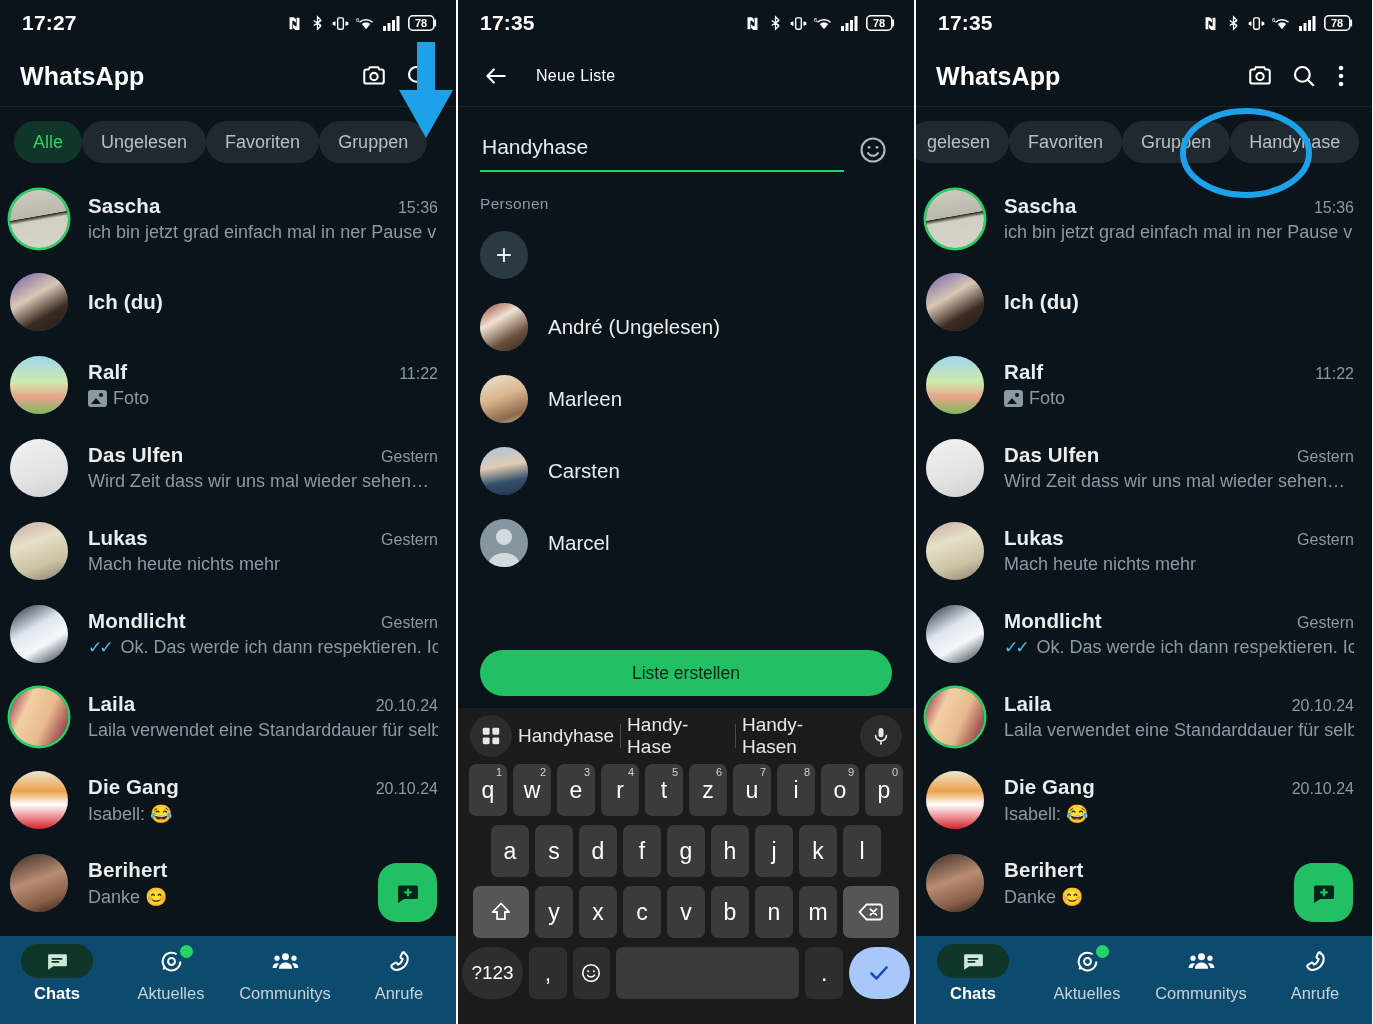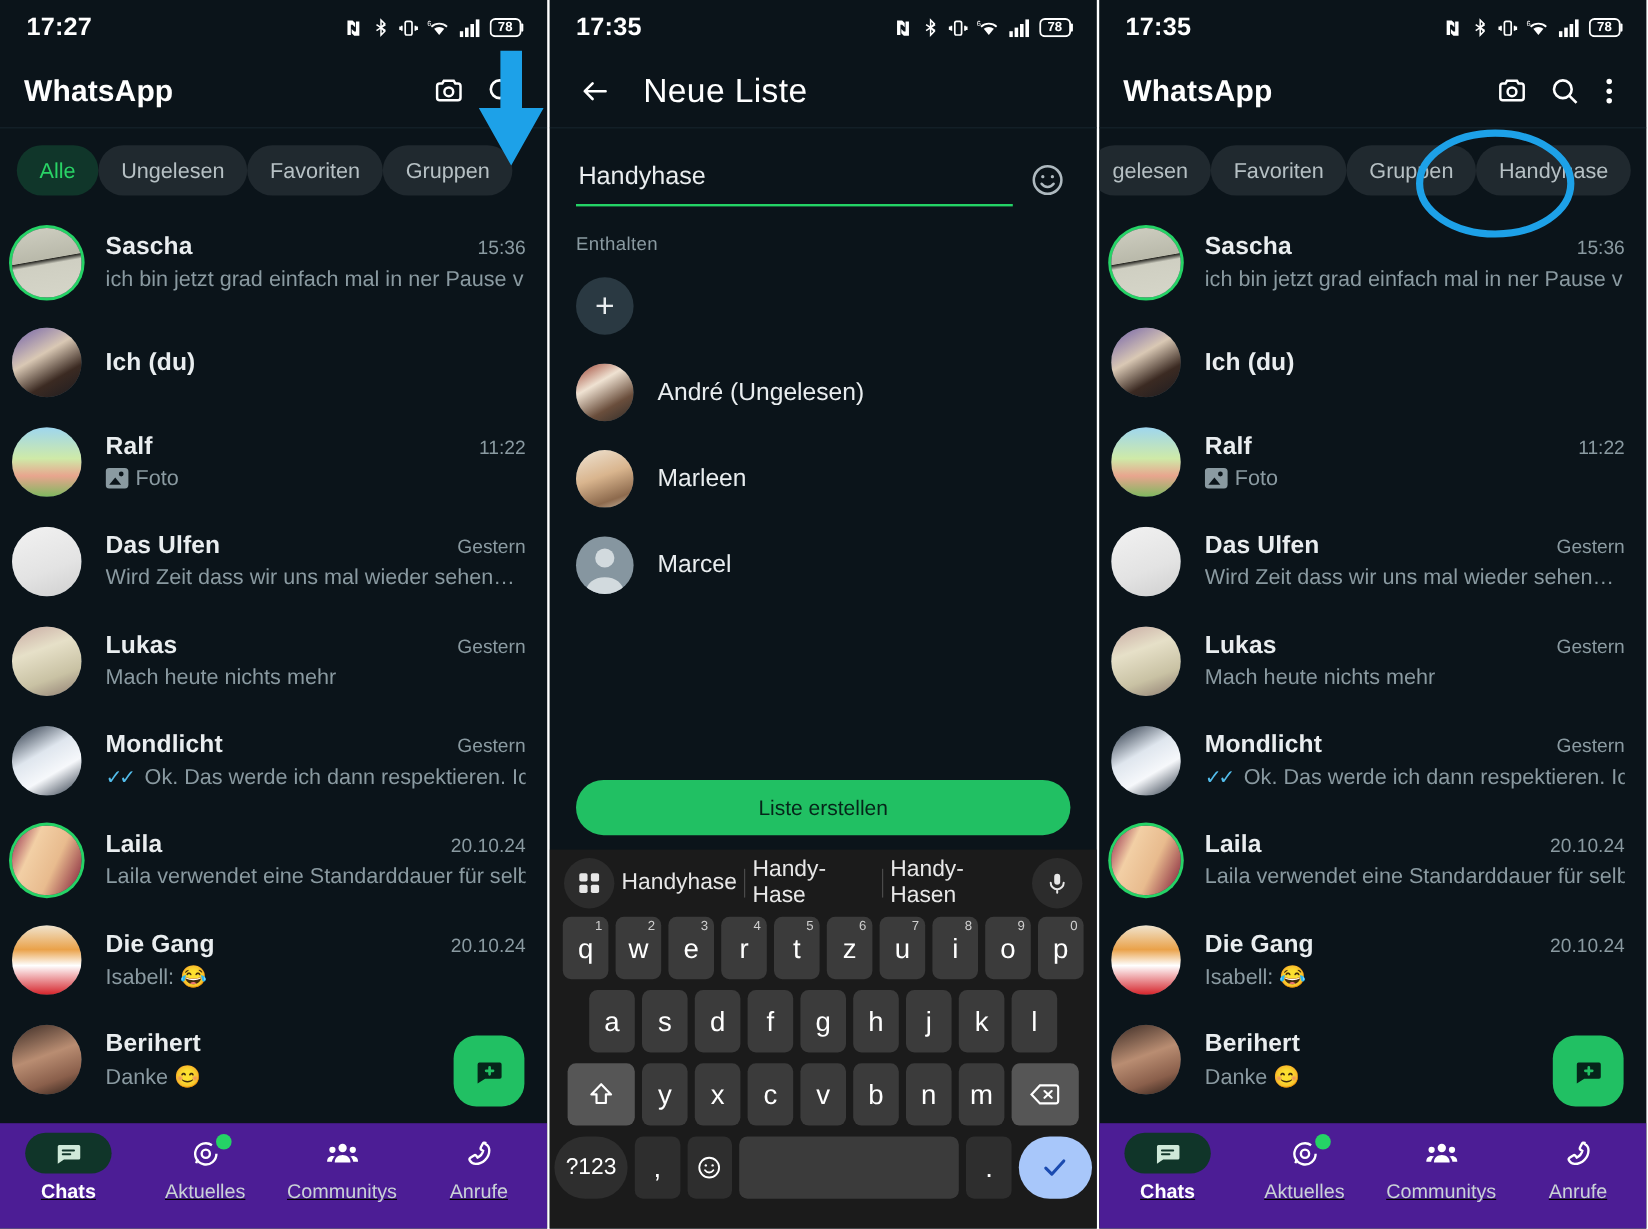--- a/index.html
+++ b/index.html
@@ -25,21 +25,21 @@
     height: 46px; display: flex; align-items: center;
     justify-content: space-between; padding: 0 18px 0 22px;
   }
   .sb-time { color: #fff; font-size: 21px; font-weight: 700; letter-spacing: .2px; }
   .sb-icons { display: flex; align-items: center; gap: 7px; }
   .sb-icons svg { display: block; }
 
   
   .appbar { height: 60px; display: flex; align-items: center; padding: 0 16px 0 20px; }
   .appbar .title { color:#fff; font-size: 25px; font-weight: 700; letter-spacing: .1px; }
-  .appbar .title.sub { font-size: 28px; font-weight: 400; letter-spacing:.3px; margin-left: 18px;}
+  .appbar .title.sub { font-size: 16px; font-weight: 400; letter-spacing:.3px; margin-left: 18px;}
   .appbar .spacer { flex: 1; }
   .appbar .act { width: 44px; height: 44px; display:flex; align-items:center; justify-content:center; }
   .divider-line { height: 1px; background: #16242b; }
 
   
   .chips { display: flex; align-items: center; gap: 0; padding: 14px 0 14px 14px; height: 70px; }
   .chip {
     height: 42px; border-radius: 21px; background: #20292f;
     color: #b6c0c4; font-size: 18px; display: flex; align-items: center;
     padding: 0 19px; white-space: nowrap;
@@ -81,21 +81,21 @@
   
   .fab {
     position: absolute; right: 19px; bottom: 102px;
     width: 59px; height: 59px; border-radius: 19px; background: #21c063;
     display: flex; align-items: center; justify-content: center;
   }
 
   
   .bottomnav {
     position: absolute; left: 0; right: 0; bottom: 0; height: 88px;
-    background: #4c1d95; display: flex; align-items: flex-start; padding-top: 8px; text-decoration: underline;
+    background: #0c4a6e; display: flex; align-items: flex-start; padding-top: 8px;
   }
   .navitem { flex: 1; display: flex; flex-direction: column; align-items: center; gap: 6px; }
   .navpill {
     width: 72px; height: 34px; border-radius: 17px;
     display: flex; align-items: center; justify-content: center; position: relative;
   }
   .navpill.on { background: #103529; }
   .navlabel { color: #c9d2d6; font-size: 16.5px; }
   .navlabel.on { color: #fff; font-weight: 700; }
   .dot-badge { position:absolute; width:13px;height:13px;border-radius:50%;background:#25d366; top:1px; right:14px;}
@@ -465,37 +465,43 @@
       <div class="emoji-btn">
         <svg width="30" height="30" viewBox="0 0 24 24" fill="none" stroke="#aeb9bf" stroke-width="1.7">
             <circle cx="12" cy="12" r="9.2"></circle>
             <circle cx="8.8" cy="9.8" r="1.1" fill="#aeb9bf" stroke="none"></circle>
             <circle cx="15.2" cy="9.8" r="1.1" fill="#aeb9bf" stroke="none"></circle>
             <path d="M8 14.5c1 1.4 2.4 2.1 4 2.1s3-.7 4-2.1" stroke-linecap="round"></path>
           </svg>
       </div>
     </div>
 
-    <div class="section-label">Enthalten</div>
+    <div class="section-label">Personen</div>
 
     <div id="memberlist" style="margin-top:6px;">
         <div class="memberrow">
           <div class="mem-av mem-add">+</div>
         </div>
         <div class="memberrow">
           <div class="mem-av">
             <div class="av-img" style="background: linear-gradient(150deg, rgb(154, 60, 44) 0%, rgb(239, 226, 210) 35%, rgb(106, 78, 60) 70%, rgb(46, 43, 40) 100%);"></div>
           </div>
           <div class="mem-name">André (Ungelesen)</div>
         </div>
         <div class="memberrow">
           <div class="mem-av">
             <div class="av-img" style="background: linear-gradient(160deg, rgb(239, 228, 212) 0%, rgb(217, 181, 142) 45%, rgb(141, 106, 77) 80%, rgb(205, 187, 165) 100%);"></div>
           </div>
           <div class="mem-name">Marleen</div>
+        </div>
+        <div class="memberrow">
+          <div class="mem-av">
+            <div class="av-img" style="background: linear-gradient(170deg, rgb(168, 196, 216) 0%, rgb(224, 205, 180) 40%, rgb(53, 80, 107) 70%, rgb(31, 51, 72) 100%);"></div>
+          </div>
+          <div class="mem-name">Carsten</div>
         </div>
         <div class="memberrow">
           <div class="mem-av" style="background: rgb(134, 150, 160);"><svg width="48" height="48" viewBox="0 0 48 48">
               <circle cx="24" cy="18" r="8" fill="#d2dade"></circle>
               <path d="M8 48c0-9 7.2-14 16-14s16 5 16 14z" fill="#d2dade"></path>
             </svg></div>
           <div class="mem-name">Marcel</div>
         </div>
       </div>
 

